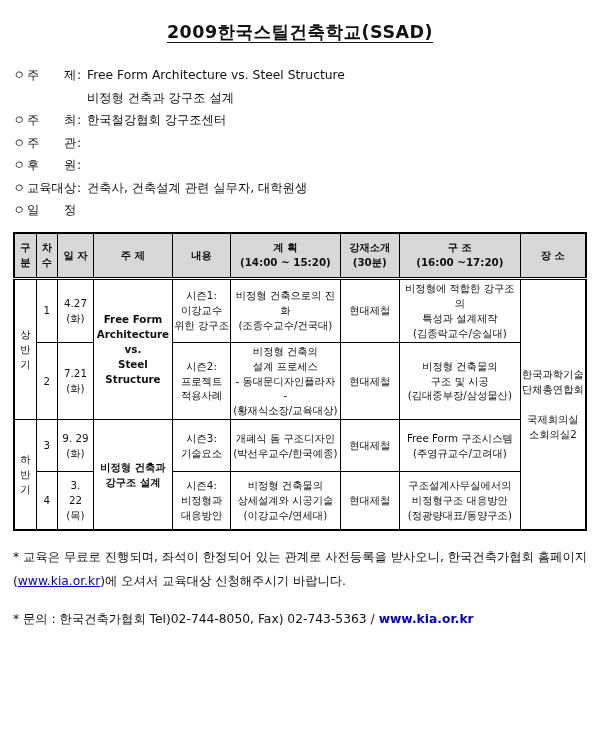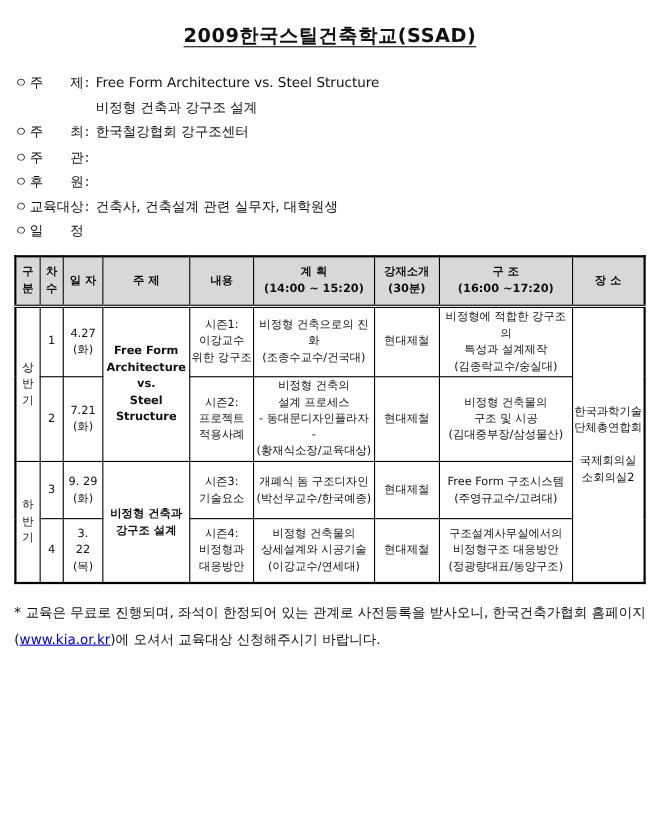--- a/index.html
+++ b/index.html
@@ -223,15 +223,16 @@
         <td>현대제철</td>
         <td>구조설계사무실에서의
 비정형구조 대응방안
 (정광량대표/동양구조)</td>
       </tr>
     </tbody>
   </table>
 
   <div class="notes">
     <p style="margin:0;"><span>* 교육은 무료로 진행되며, 좌석이 한정되어 있는 관계로 사전등록을 받사오니, 한국건축가협회 홈페이지(</span><a href="#" class="doc-link">www.kia.or.kr</a><span>)에 오셔서 교육대상 신청해주시기 바랍니다.</span></p>
+    <p class="note2" style="margin-bottom:0;"><span>* 문의 :  한국건축가협회 Tel)02-744-8050, Fax) 02-743-5363 / </span><a href="#" class="doc-link-bold">www.kia.or.kr</a></p>
   </div>
 
 </div>
 
 </body></html>

